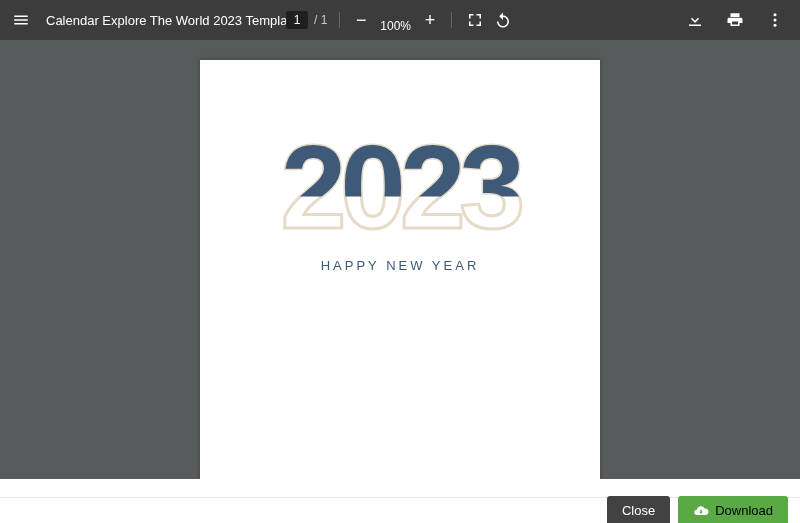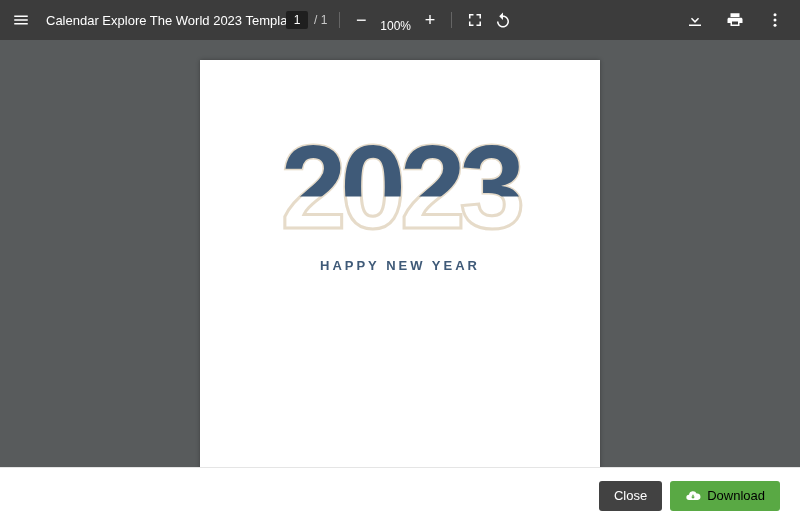--- a/index.html
+++ b/index.html
@@ -38,21 +38,21 @@
     line-height: 1; font-family: Arial, Helvetica, sans-serif;
   }
   .year-half {
     position: absolute; top: 68px; width: 100%; text-align: center;
     font-size: 118px; font-weight: 900; letter-spacing: -6px;
     color: #3f5a78; line-height: 1;
     clip-path: polygon(0 0, 100% 0, 100% 58%, 0 58%);
   }
   .subtitle {
     position: absolute; top: 198px; width: 100%; text-align: center;
-    font-size: 13px; font-weight: 700; color: #3f5a78; letter-spacing: 3px;
+    font-size: 13px; font-weight: 400; color: #3f5a78; letter-spacing: 3px;
   }
   .landscape {
     position: absolute; bottom: 0; left: 0; right: 0; top: 130px;
     overflow: hidden; z-index: -1;
   }
   .sky-torn {
     position: absolute; top: -20px; left: -5%; right: -5%; height: 55px;
     background: #fff; transform: skewY(-1deg);
   }
   .cloud-layer {
@@ -86,23 +86,23 @@
     background: radial-gradient(ellipse at 50% 100%, #f1eee9 0%, #f1eee9 40%, transparent 70%);
     border-radius: 40px; transform: rotate(-6deg); filter: blur(2px); opacity: 0.9;
   }
   .foothill {
     position: absolute; bottom: -10px; left: -5%; right: -5%; height: 45%;
     background: #3a362f;
     clip-path: polygon(0 60%, 10% 40%, 20% 55%, 35% 35%, 45% 60%, 55% 100%, 70% 80%, 85% 55%, 100% 70%, 100% 100%, 0 100%);
   }
 
   .footer {
-    position: absolute; bottom: 0; left: 0; right: 0; height: 56px;
+    position: absolute; bottom: 0; left: 0; right: 0; height: 26px;
     background: #fff; display: flex; justify-content: flex-end; align-items: center;
-    gap: 8px; padding-right: 20px; border-top: 1px solid #e5e5e5;
+    gap: 8px; padding-right: 12px; border-top: 1px solid #e5e5e5;
   }
   .btn {
     height: 30px; border-radius: 3px; font-size: 13px; display: inline-flex;
     align-items: center; gap: 6px; padding: 0 14px; cursor: pointer; border: 1px solid transparent;
   }
   .btn-close { background: #424242; color: #fff; }
   .btn-download { background: #59a944; color: #000000; }
   .btn-download svg { fill: #fff; }
 </style>
 </head>

